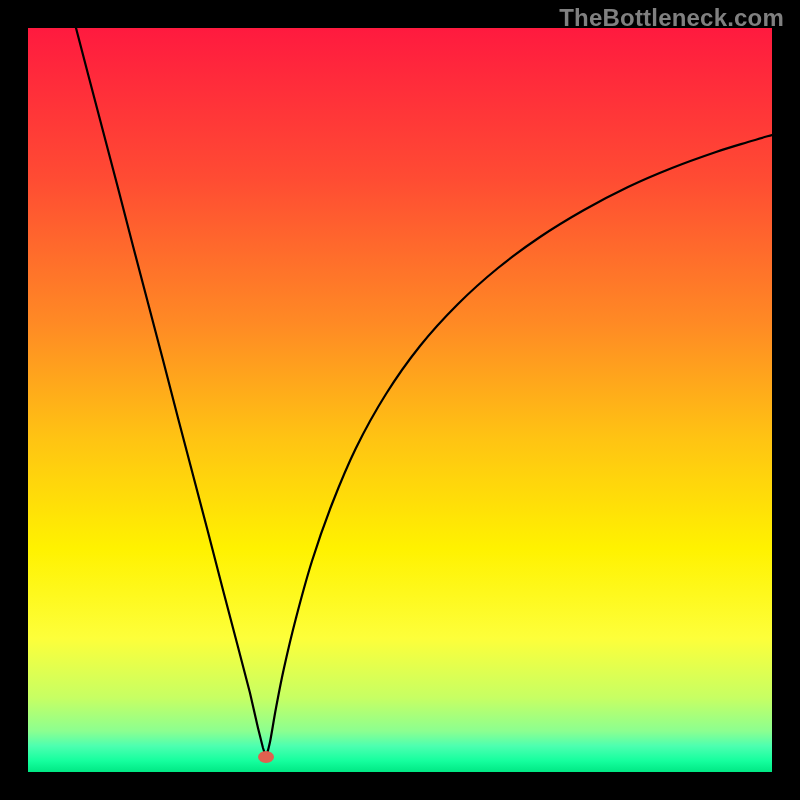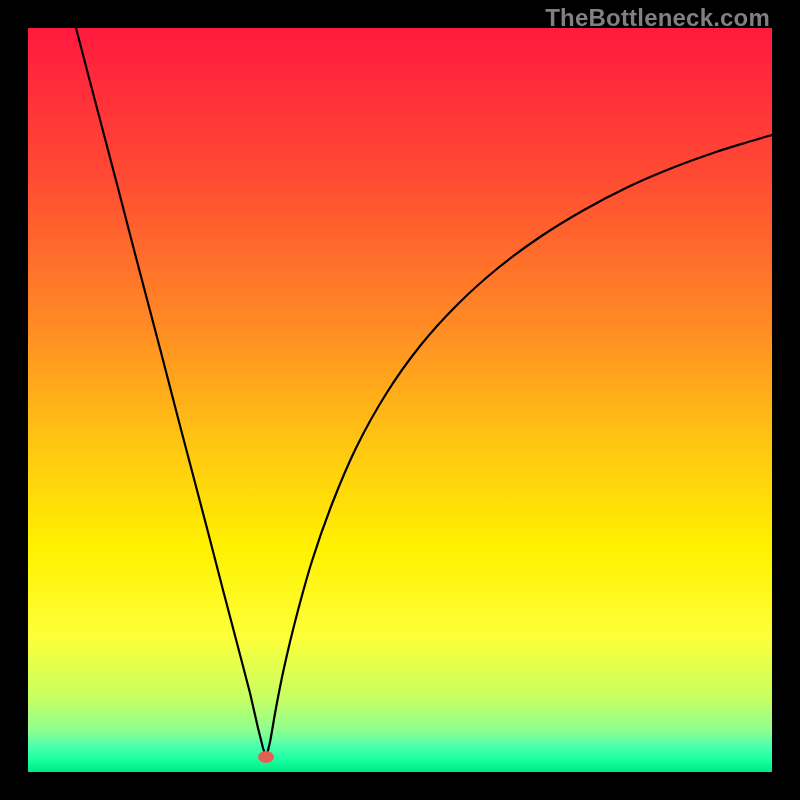--- a/index.html
+++ b/index.html
@@ -14,21 +14,21 @@
     position: absolute;
     left: 28px;
     top: 28px;
     width: 744px;
     height: 744px;
     background: #000;
   }
   .watermark {
     position: absolute;
     top: 4px;
-    right: 30px;
+    right: 16px;
     font-family: Arial, Helvetica, sans-serif;
     font-size: 24px;
     font-weight: 600;
     color: #808080;
     letter-spacing: 0.2px;
   }
   svg {
     display: block;
   }
 </style>

